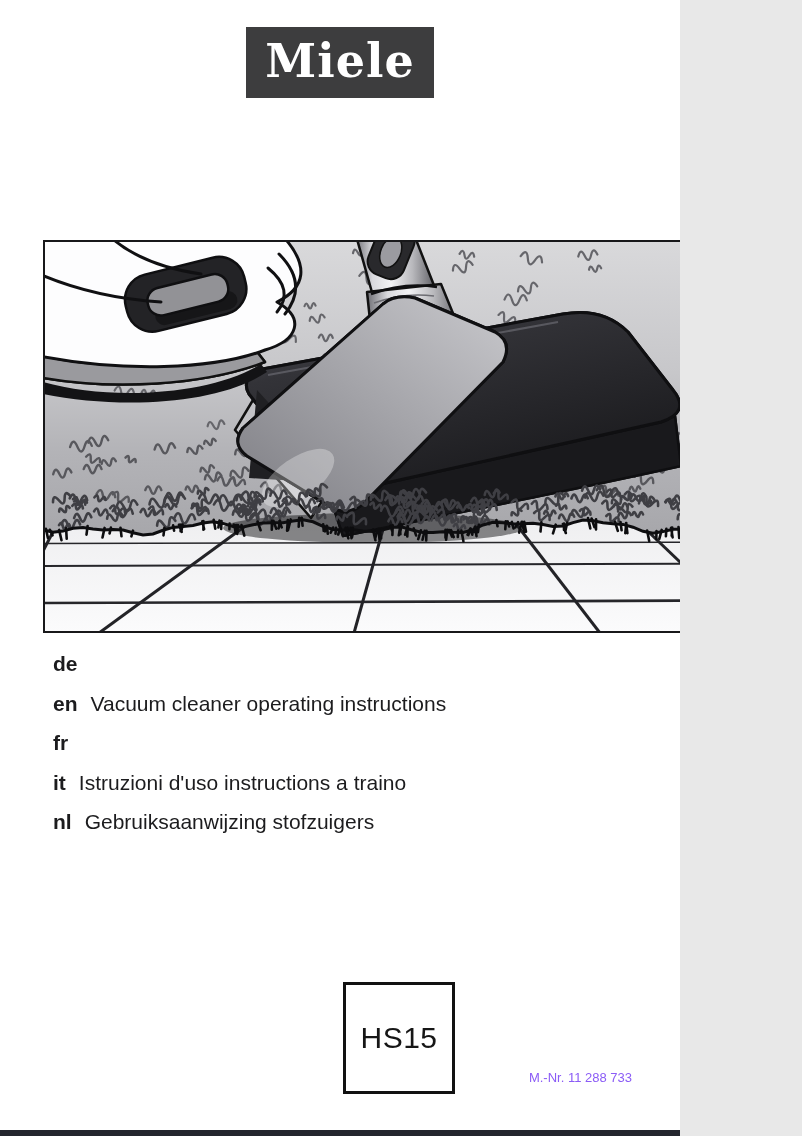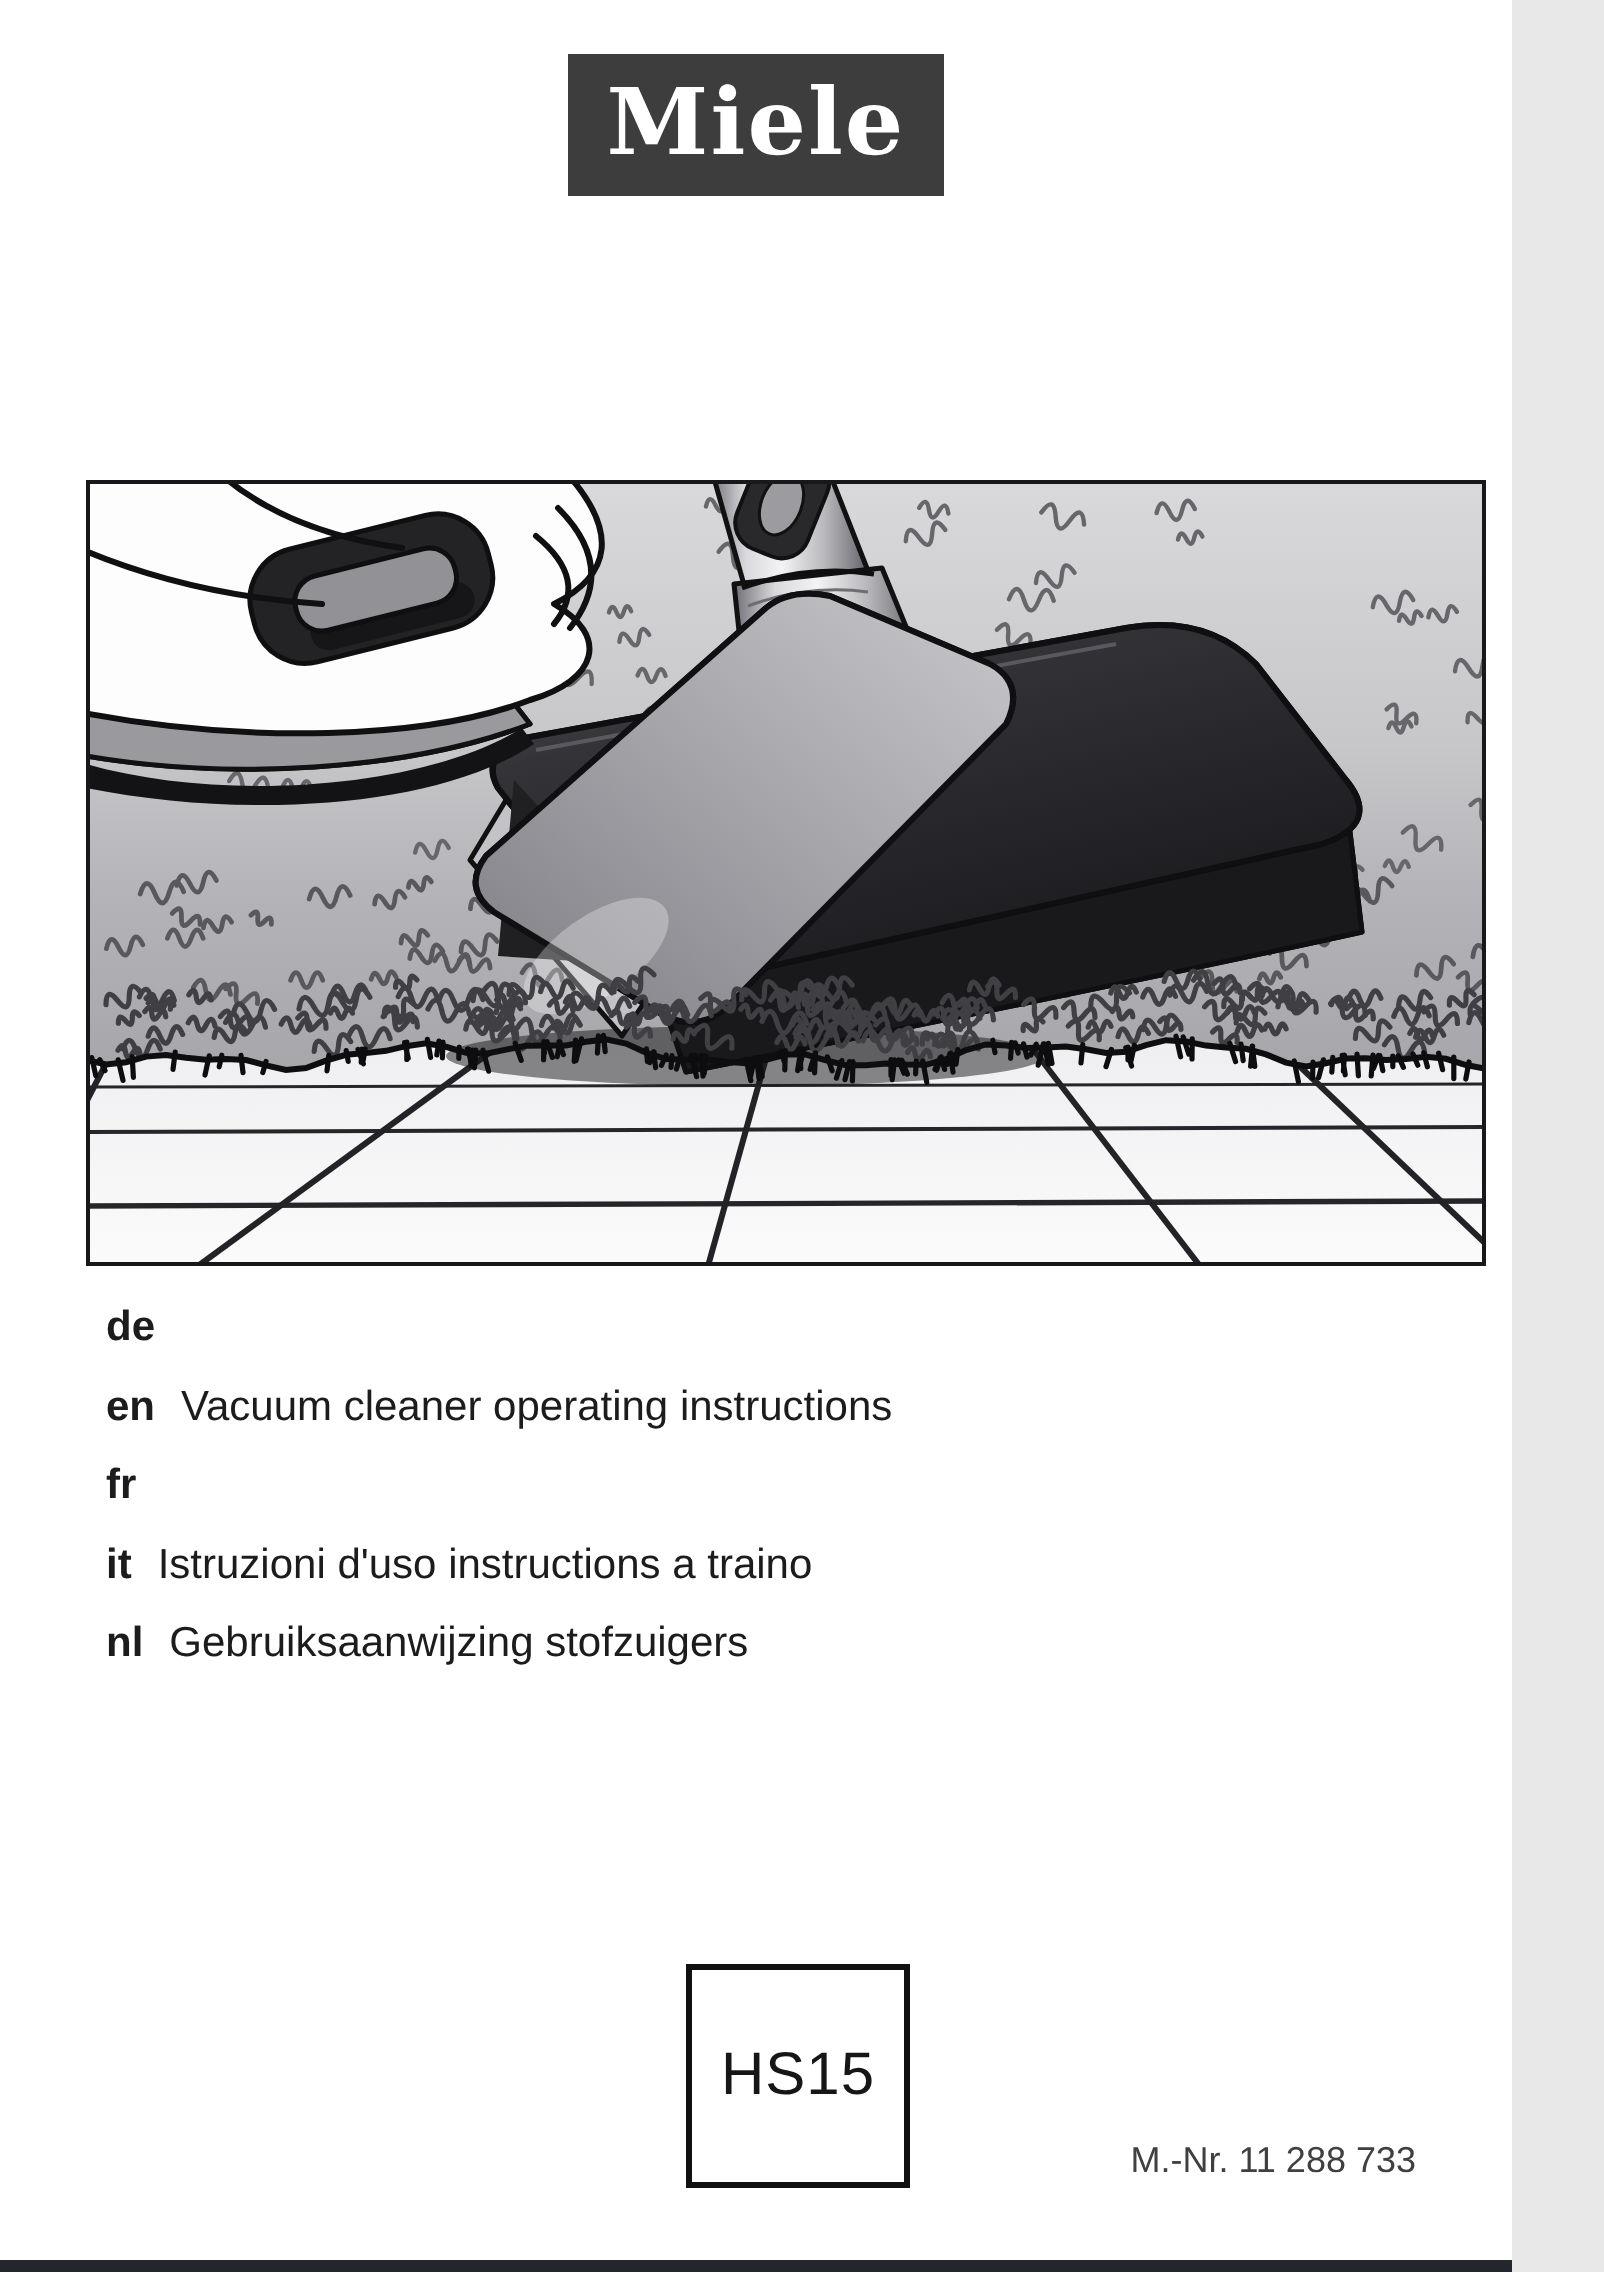--- a/index.html
+++ b/index.html
@@ -1,16 +1,16 @@
 <!DOCTYPE html>
 <html><head>
 <meta charset="utf-8">
 <style>
   html,body{margin:0;padding:0;background:#e8e8e8;}
-  .page{position:relative;width:756px;height:1136px;background:#ffffff;overflow:hidden;
+  .page{position:relative;width:680px;height:1136px;background:#ffffff;overflow:hidden;
         font-family:"Liberation Sans",sans-serif;color:#1a1a1a;}
 
   
   .logo{position:absolute;top:27px;left:50%;transform:translateX(-50%);
         width:188px;height:71px;background:#3d3d3e;display:flex;align-items:center;justify-content:center;}
   .logo span{font-family:"DejaVu Serif",serif;font-weight:bold;font-size:46px;color:#ffffff;
         letter-spacing:1px;line-height:1;padding-bottom:4px;}
 
   
   .illu{position:absolute;left:43px;top:240px;width:700px;height:393px;display:block;}
@@ -19,21 +19,21 @@
   .langs{position:absolute;left:53px;top:652px;width:640px;}
   .lang-row{display:flex;align-items:baseline;height:39.6px;font-size:21px;color:#1c1c1e;text-align:center;}
   .lang-row .code{font-weight:700;margin-right:13px;}
 
   
   .model-box{position:absolute;left:343px;top:982px;width:112px;height:112px;border:3px solid #111;
         box-sizing:border-box;display:flex;align-items:center;justify-content:center;background:#fff;}
   .model-box span{font-size:30px;font-weight:400;letter-spacing:.5px;color:#161616;}
 
   
-  .mnr{position:absolute;right:48px;top:1070px;font-size:18px;color:#404040;}
+  .mnr{position:absolute;right:48px;top:1070px;font-size:13px;color:#8b5cf6;}
 
   
   .footer-bar{position:absolute;left:0;bottom:0;width:802px;height:6px;background:#23262d;}
 </style>
 </head>
 <body>
 
 <div class="page">
 
   <div class="logo">

